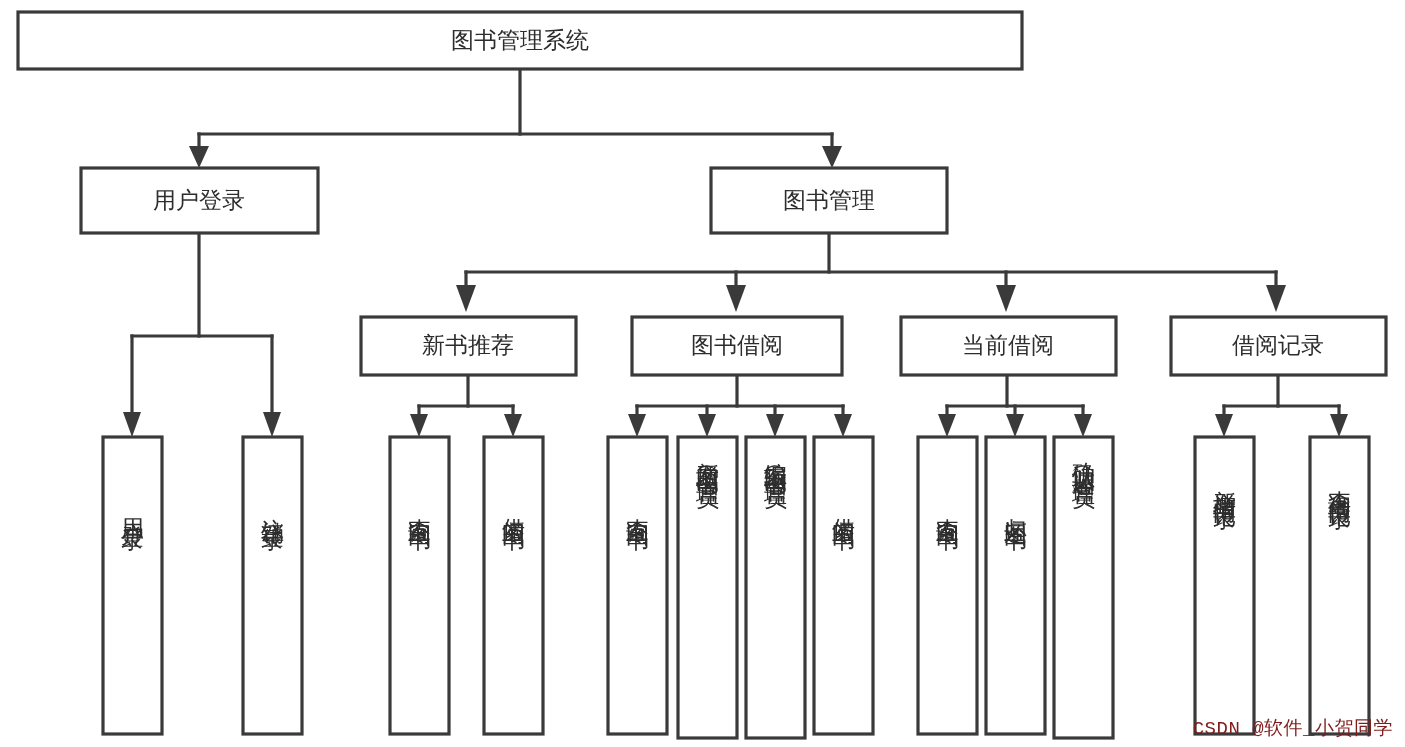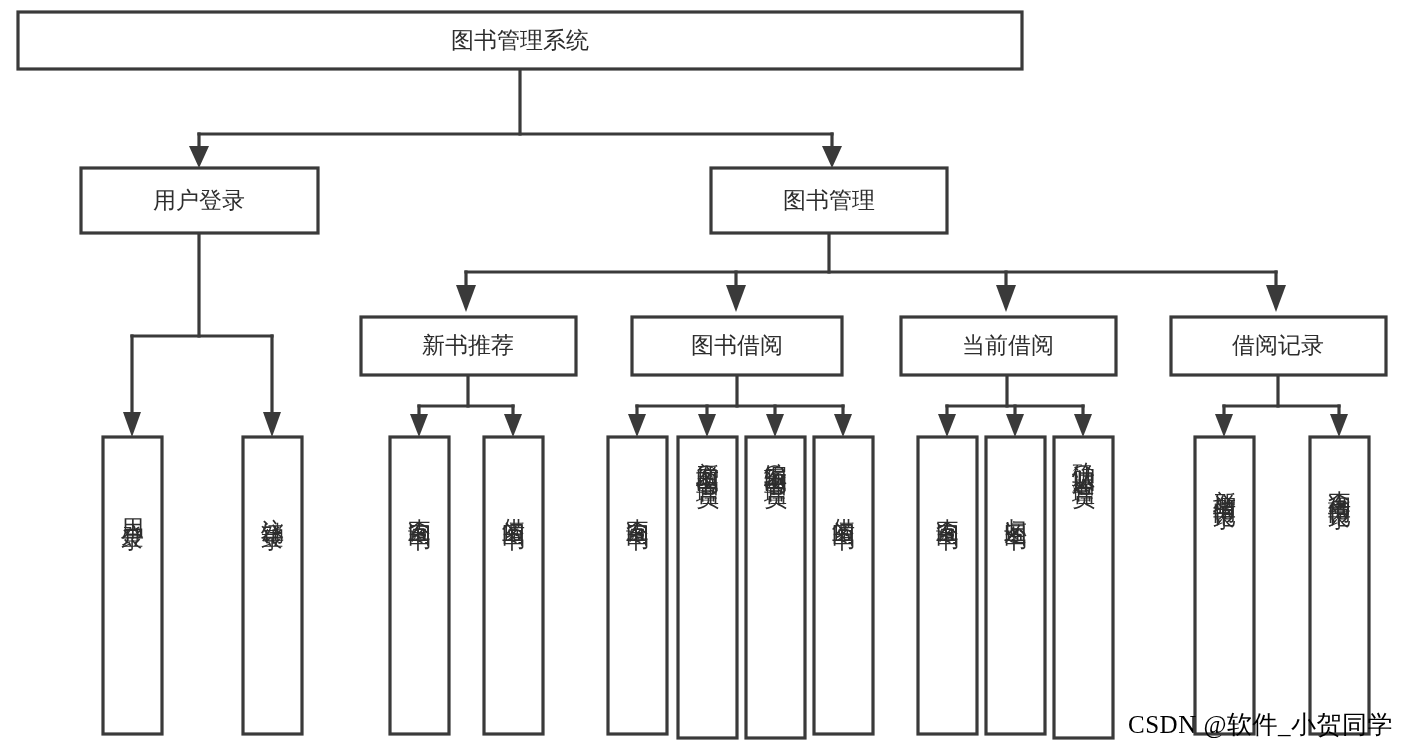--- a/index.html
+++ b/index.html
@@ -61,23 +61,23 @@
     font-size: 23px;
     line-height: 1.0;
     color: #2d2d2d;
     letter-spacing: 3.5px;
     white-space: nowrap;
   }
   .watermark {
     position: absolute;
     right: 12px;
     bottom: 6px;
-    font-family: Liberation Serif, serif;
-    font-size: 25px;
-    color: #000000;
+    font-family: Liberation Mono, monospace;
+    font-size: 19px;
+    color: #7f1d1d;
     letter-spacing: 0.5px;
     white-space: nowrap;
   }
 </style>
 </head>
 <body>
 
 <div id="diagram-root">
 
   <svg id="tree" viewBox="0 0 1405 747">

